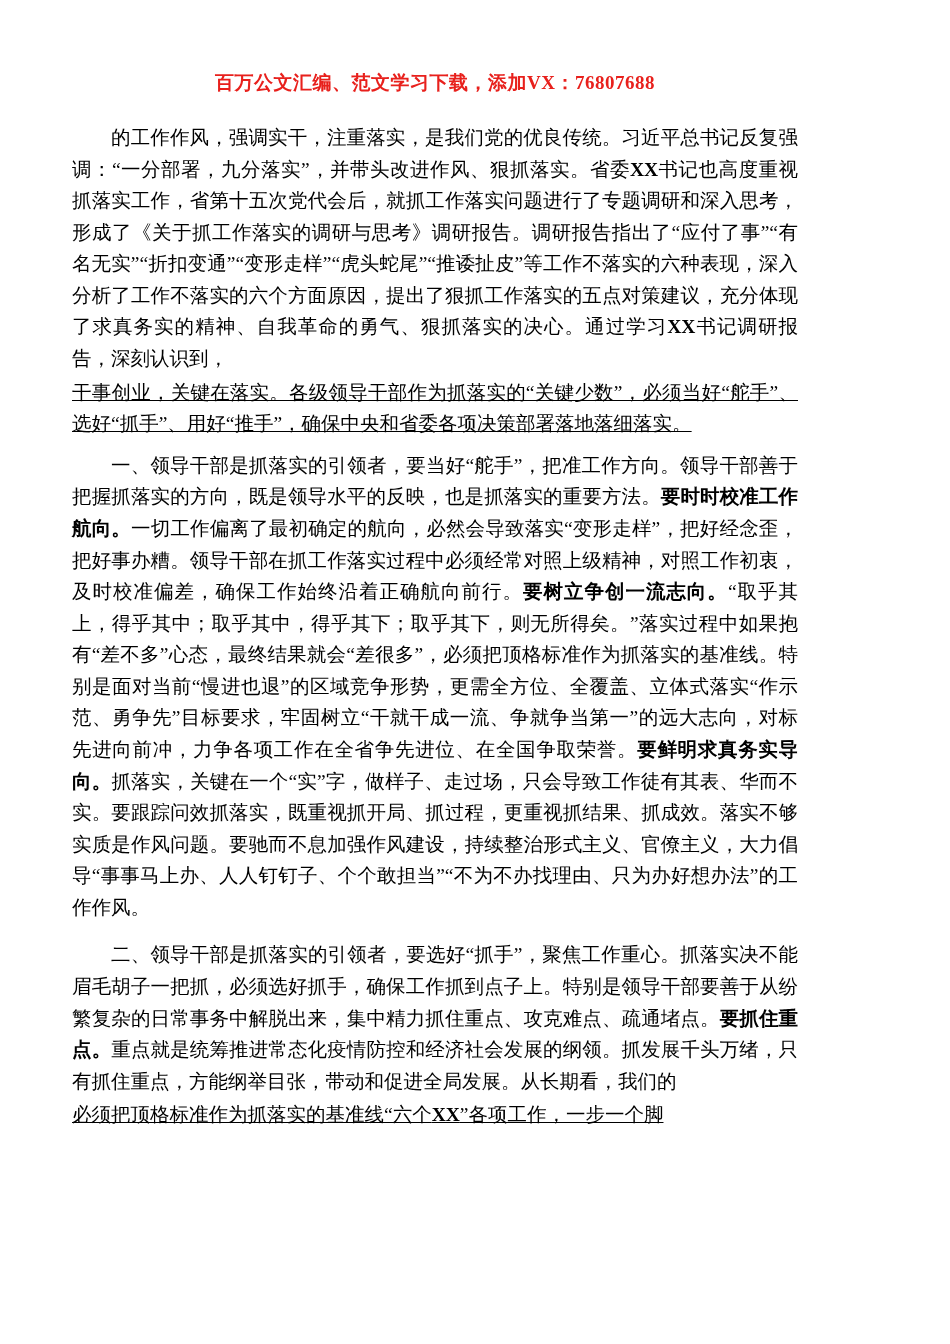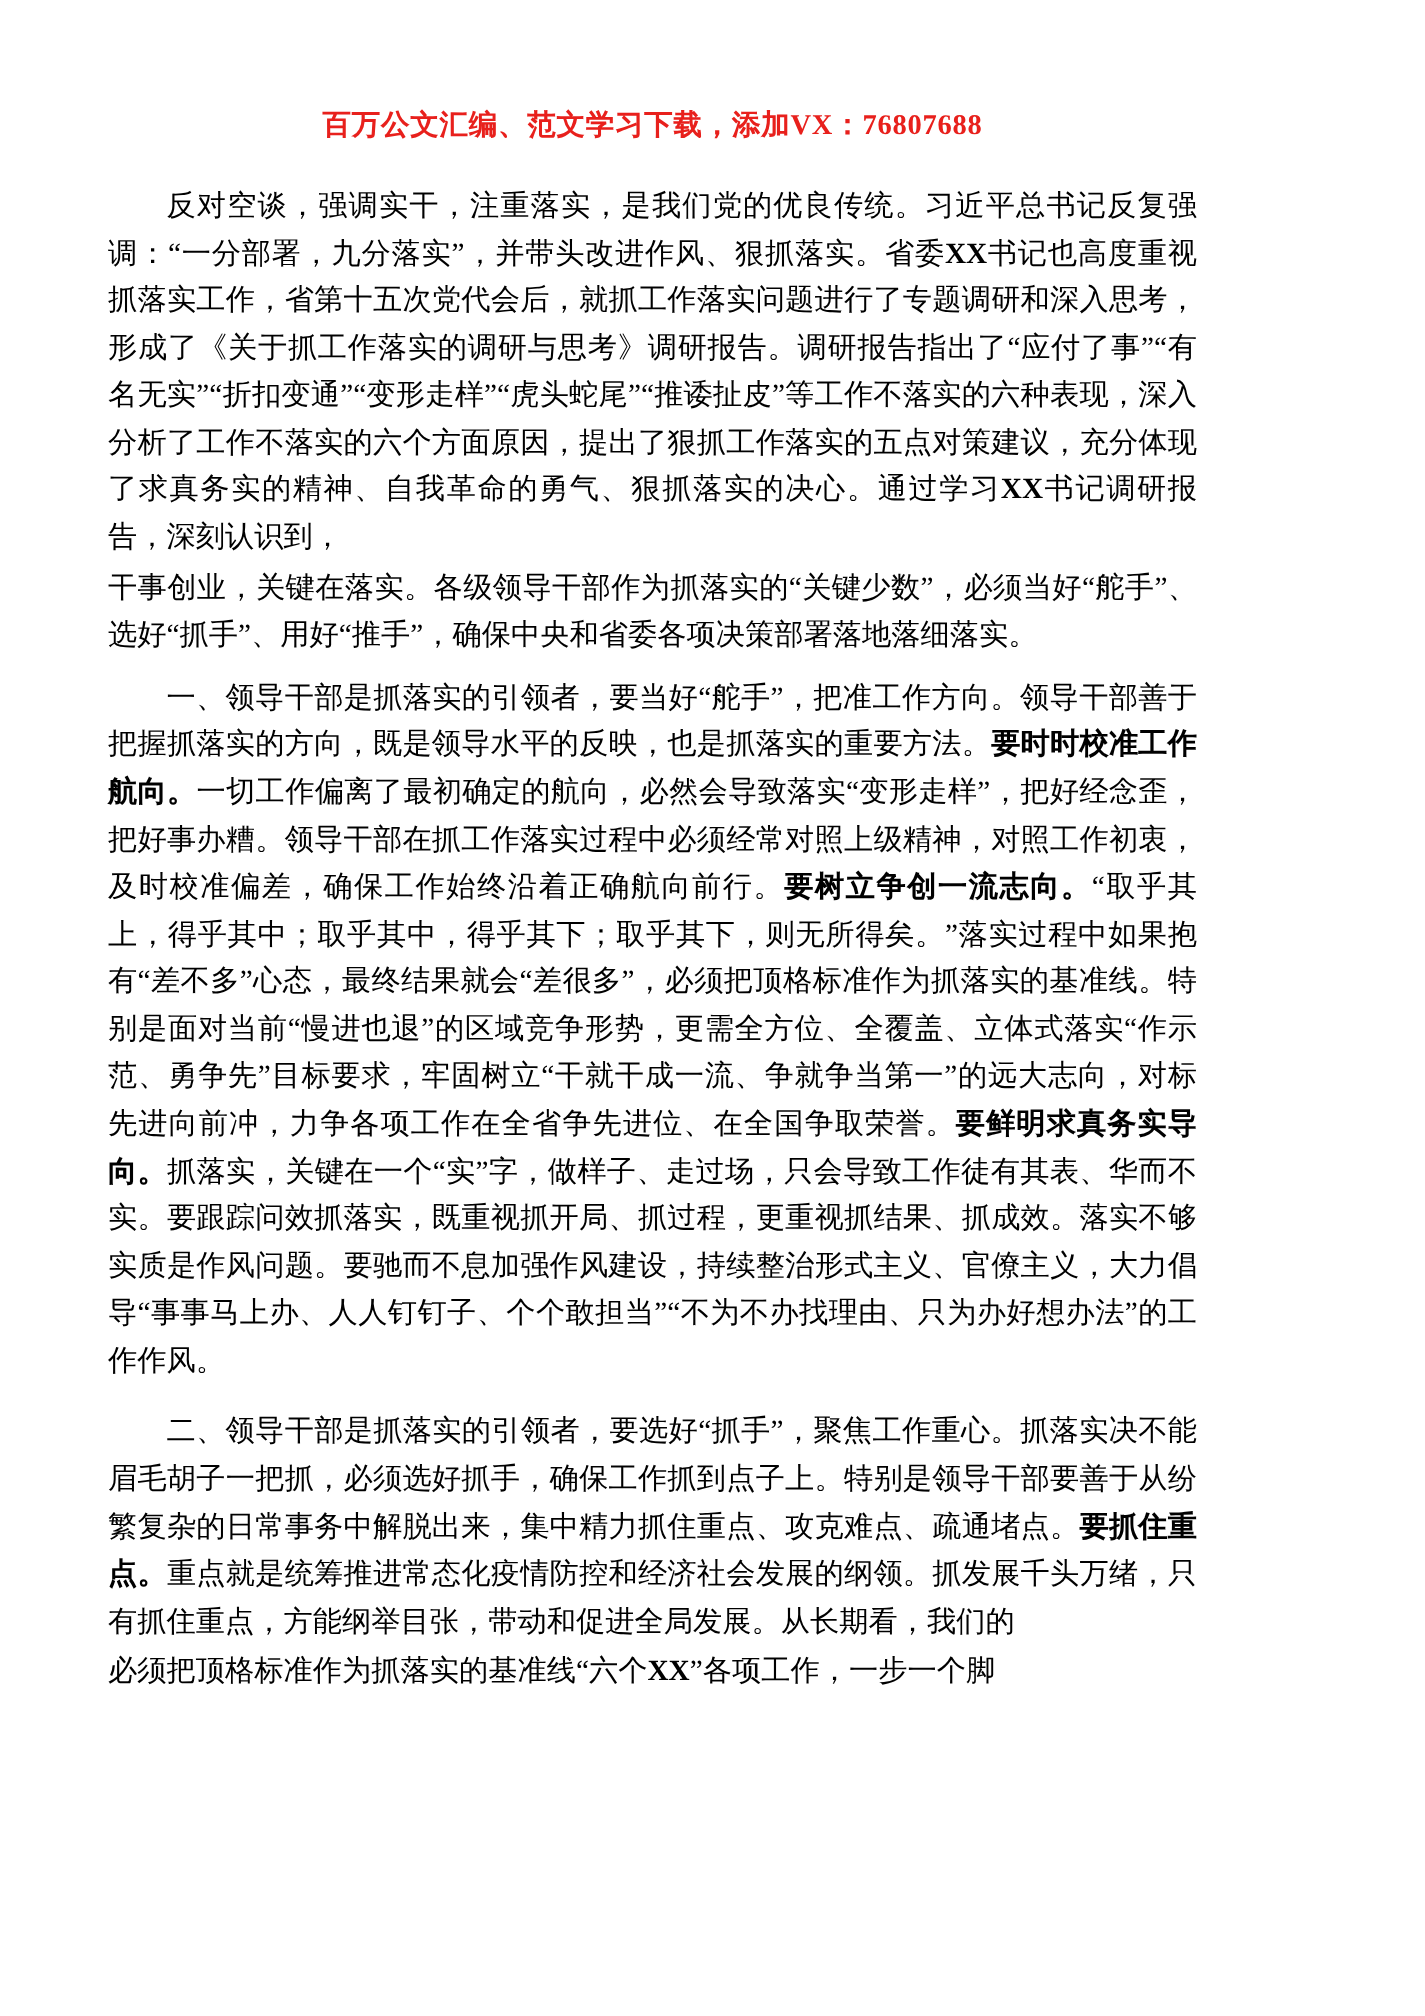--- a/index.html
+++ b/index.html
@@ -36,41 +36,42 @@
     line-height: 1.62;
     text-align: justify;
     text-justify: inter-ideograph;
   }
   p.para {
     margin: 0 0 2px 0;
     text-indent: 2em;
   }
   p.para.flush {
     text-indent: 0;
+    text-decoration: underline;
   }
   .b {
     font-weight: bold;
   }
   .sect-head {
     font-weight: normal;
   }
   .spacer-sm { height: 8px; }
   .spacer-md { height: 14px; }
 </style>
 </head>
 <body>
 
 <div class="page">
 
   <div class="watermark">百万公文汇编、范文学习下载，添加VX：76807688</div>
 
   <div class="doc-body">
 
     <p class="para">
-      <span>反对空谈，强调实干，注重落实，是我们党的优良传统。习近平总书记反复强调：“一分部署，九分落实”，并带头改进作风、狠抓落实。省委</span><span class="b">XX</span><span>书记也高度重视抓落实工作，省第十五次党代会后，就抓工作落实问题进行了专题调研和深入思考，形成了《关于抓工作落实的调研与思考》调研报告。调研报告指出了“应付了事”“有名无实”“折扣变通”“变形走样”“虎头蛇尾”“推诿扯皮”等工作不落实的六种表现，深入分析了工作不落实的六个方面原因，提出了狠抓工作落实的五点对策建议，充分体现了求真务实的精神、自我革命的勇气、狠抓落实的决心。通过学习</span><span class="b">XX</span><span>书记调研报告，深刻认识到，</span>
+      <span>的工作作风，强调实干，注重落实，是我们党的优良传统。习近平总书记反复强调：“一分部署，九分落实”，并带头改进作风、狠抓落实。省委</span><span class="b">XX</span><span>书记也高度重视抓落实工作，省第十五次党代会后，就抓工作落实问题进行了专题调研和深入思考，形成了《关于抓工作落实的调研与思考》调研报告。调研报告指出了“应付了事”“有名无实”“折扣变通”“变形走样”“虎头蛇尾”“推诿扯皮”等工作不落实的六种表现，深入分析了工作不落实的六个方面原因，提出了狠抓工作落实的五点对策建议，充分体现了求真务实的精神、自我革命的勇气、狠抓落实的决心。通过学习</span><span class="b">XX</span><span>书记调研报告，深刻认识到，</span>
     </p>
 
     <p class="para flush">
       <span>干事创业，关键在落实。各级领导干部作为抓落实的“关键少数”，必须当好“舵手”、选好“抓手”、用好“推手”，确保中央和省委各项决策部署落地落细落实。</span>
     </p>
 
     <div class="spacer-sm"></div>
 
     <p class="para">
       <span class="sect-head">一、领导干部是抓落实的引领者，要当好“舵手”，把准工作方向。</span><span>领导干部善于把握抓落实的方向，既是领导水平的反映，也是抓落实的重要方法。</span><span class="b">要时时校准工作航向。</span><span>一切工作偏离了最初确定的航向，必然会导致落实“变形走样”，把好经念歪，把好事办糟。领导干部在抓工作落实过程中必须经常对照上级精神，对照工作初衷，及时校准偏差，确保工作始终沿着正确航向前行。</span><span class="b">要树立争创一流志向。</span><span>“取乎其上，得乎其中；取乎其中，得乎其下；取乎其下，则无所得矣。”落实过程中如果抱有“差不多”心态，最终结果就会“差很多”，必须把顶格标准作为抓落实的基准线。特别是面对当前“慢进也退”的区域竞争形势，更需全方位、全覆盖、立体式落实“作示范、勇争先”目标要求，牢固树立“干就干成一流、争就争当第一”的远大志向，对标先进向前冲，力争各项工作在全省争先进位、在全国争取荣誉。</span><span class="b">要鲜明求真务实导向。</span><span>抓落实，关键在一个“实”字，做样子、走过场，只会导致工作徒有其表、华而不实。要跟踪问效抓落实，既重视抓开局、抓过程，更重视抓结果、抓成效。落实不够实质是作风问题。要驰而不息加强作风建设，持续整治形式主义、官僚主义，大力倡导“事事马上办、人人钉钉子、个个敢担当”“不为不办找理由、只为办好想办法”的工作作风。</span>

